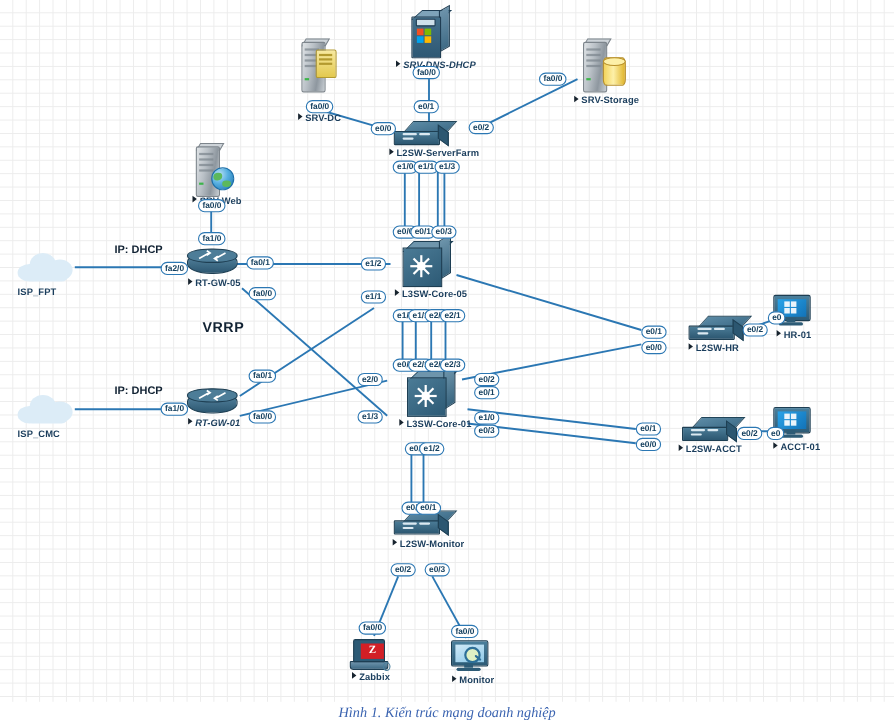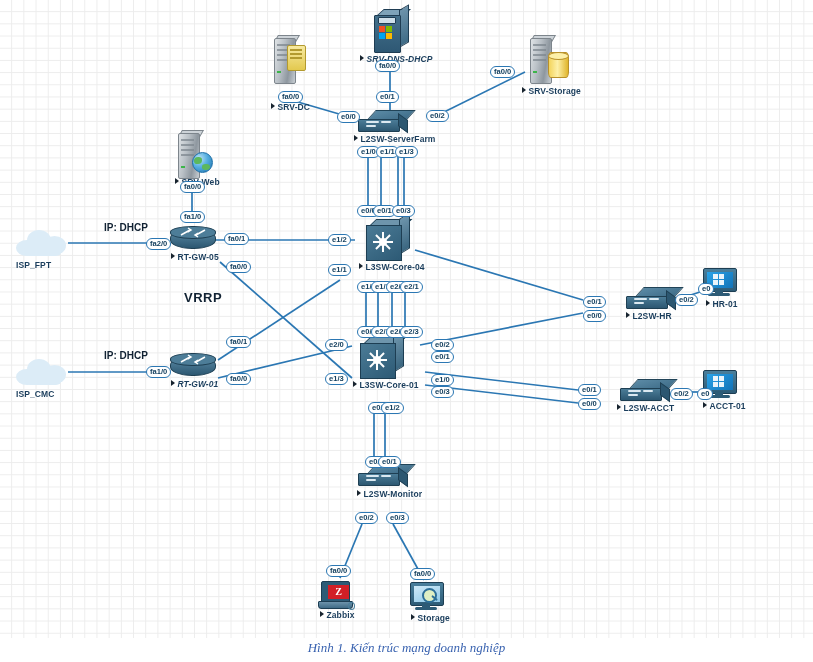--- a/index.html
+++ b/index.html
@@ -406,24 +406,24 @@
         <div class="ray" style="transform:rotate(0deg)"></div>
         <div class="ray" style="transform:rotate(45deg)"></div>
         <div class="ray" style="transform:rotate(90deg)"></div>
         <div class="ray" style="transform:rotate(135deg)"></div>
         <div class="ray" style="transform:rotate(180deg)"></div>
         <div class="ray" style="transform:rotate(225deg)"></div>
         <div class="ray" style="transform:rotate(270deg)"></div>
         <div class="ray" style="transform:rotate(315deg)"></div>
       </div>
     </div>
-    <div class="nlabel" style="left:-7px;top:42px;"><span class="tri"></span><span>L3SW-Core-04</span></div>
-  </div>
-
-  <div class="node" style="left:360px;top:338px;text-align:right;">
+    <div class="nlabel" style="left:-7px;top:42px;"><span class="tri"></span><span>L3SW-Core-05</span></div>
+  </div>
+
+  <div class="node" style="left:370px;top:338px;text-align:right;">
     <div class="glyph ico-core">
       <div class="topf"></div>
         <div class="side"></div>
         <div class="cube"></div>
       <div class="star">
         <div class="dot"></div>
         <div class="ray" style="transform:rotate(0deg)"></div>
         <div class="ray" style="transform:rotate(45deg)"></div>
         <div class="ray" style="transform:rotate(90deg)"></div>
         <div class="ray" style="transform:rotate(135deg)"></div>
@@ -563,21 +563,21 @@
   <div class="node" style="left:410px;top:582px;">
     <div class="glyph ico-pc mag">
       <div class="scr">
           <div class="inner"></div>
         <div class="lens"></div>
           <div class="handle"></div>
       </div>
       <div class="stand"></div>
         <div class="base"></div>
     </div>
-    <div class="nlabel" style="left:1px;top:31px;"><span class="tri"></span><span>Storage</span></div>
+    <div class="nlabel" style="left:1px;top:31px;"><span class="tri"></span><span>Monitor</span></div>
   </div>
 
   <div class="freetext" style="left:104px;top:222px;font-size:10px;">IP: DHCP</div>
   <div class="freetext" style="left:104px;top:350px;font-size:10px;">IP: DHCP</div>
   <div class="freetext" style="left:184px;top:290px;font-size:13px;letter-spacing:.5px;">VRRP</div>
 
   <div class="port" style="left:278px;top:91px;">fa0/0</div>
   <div class="port" style="left:375px;top:60px;">fa0/0</div>
   <div class="port" style="left:490px;top:66px;">fa0/0</div>
   <div class="port" style="left:376px;top:91px;">e0/1</div>

